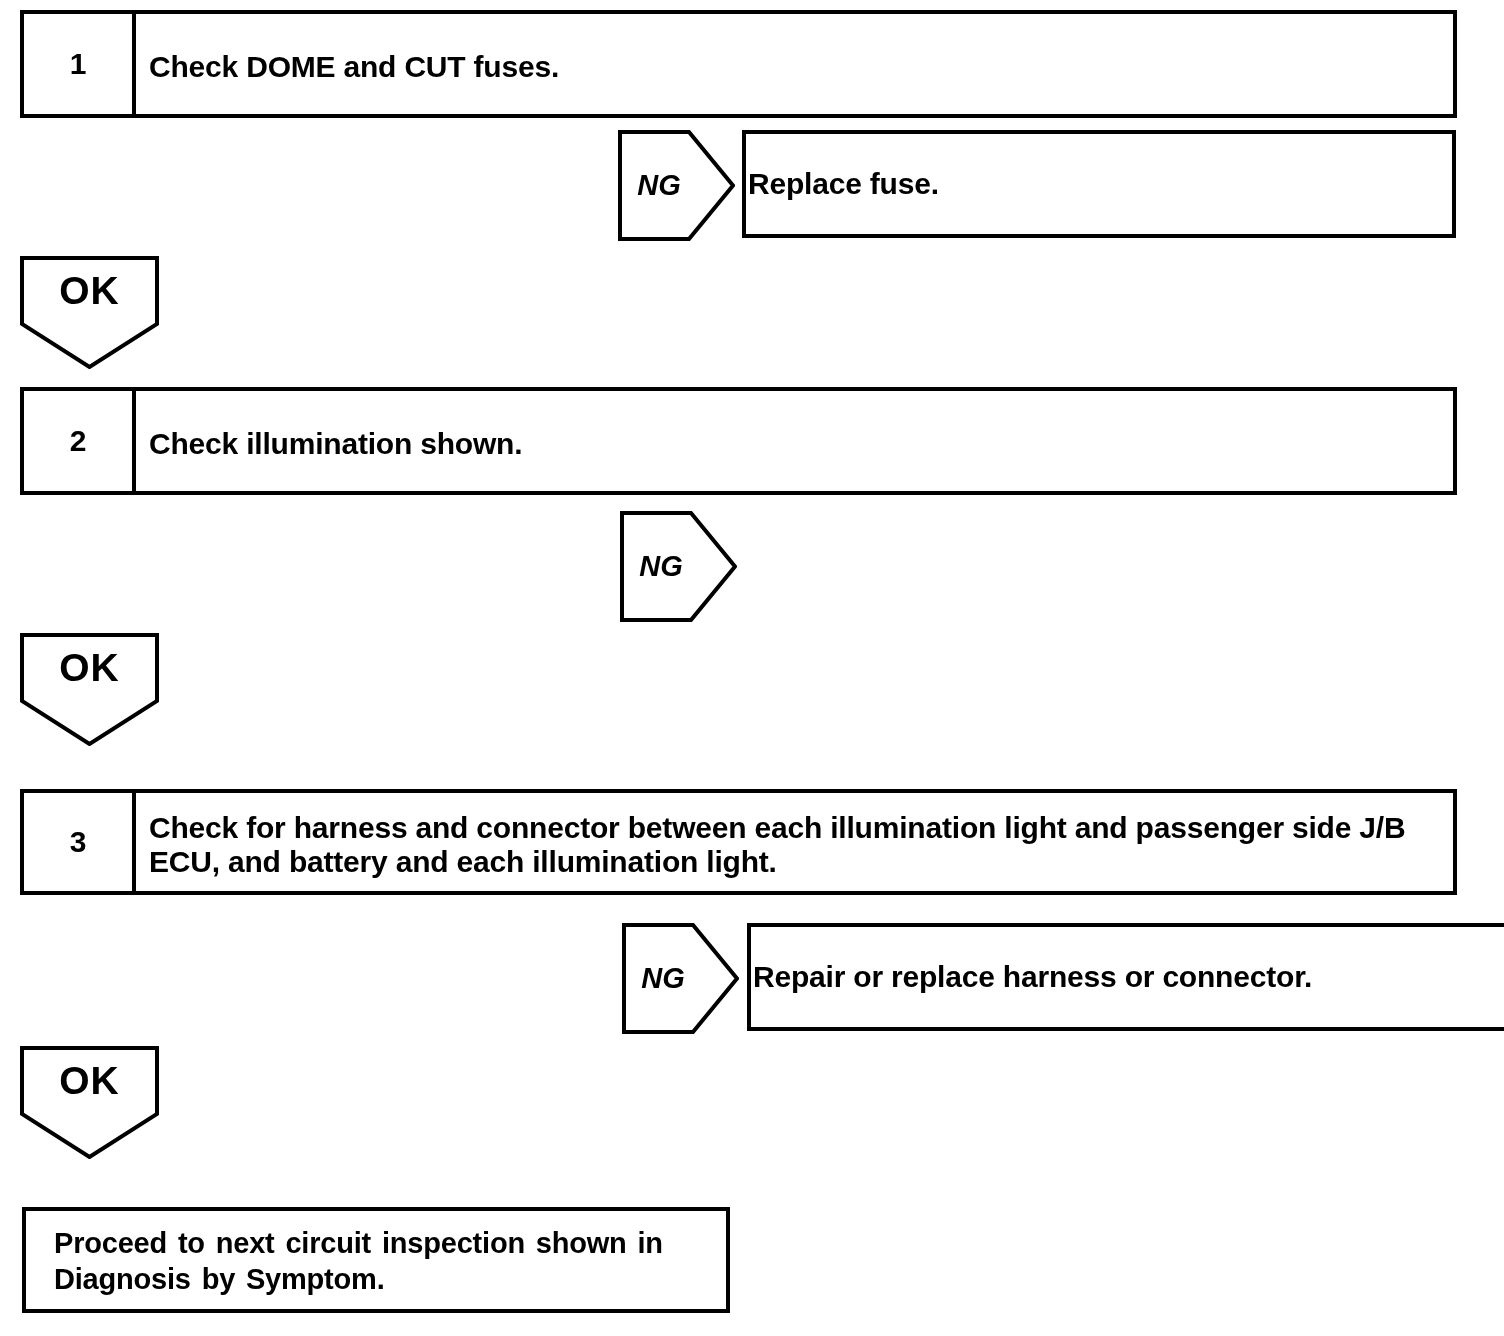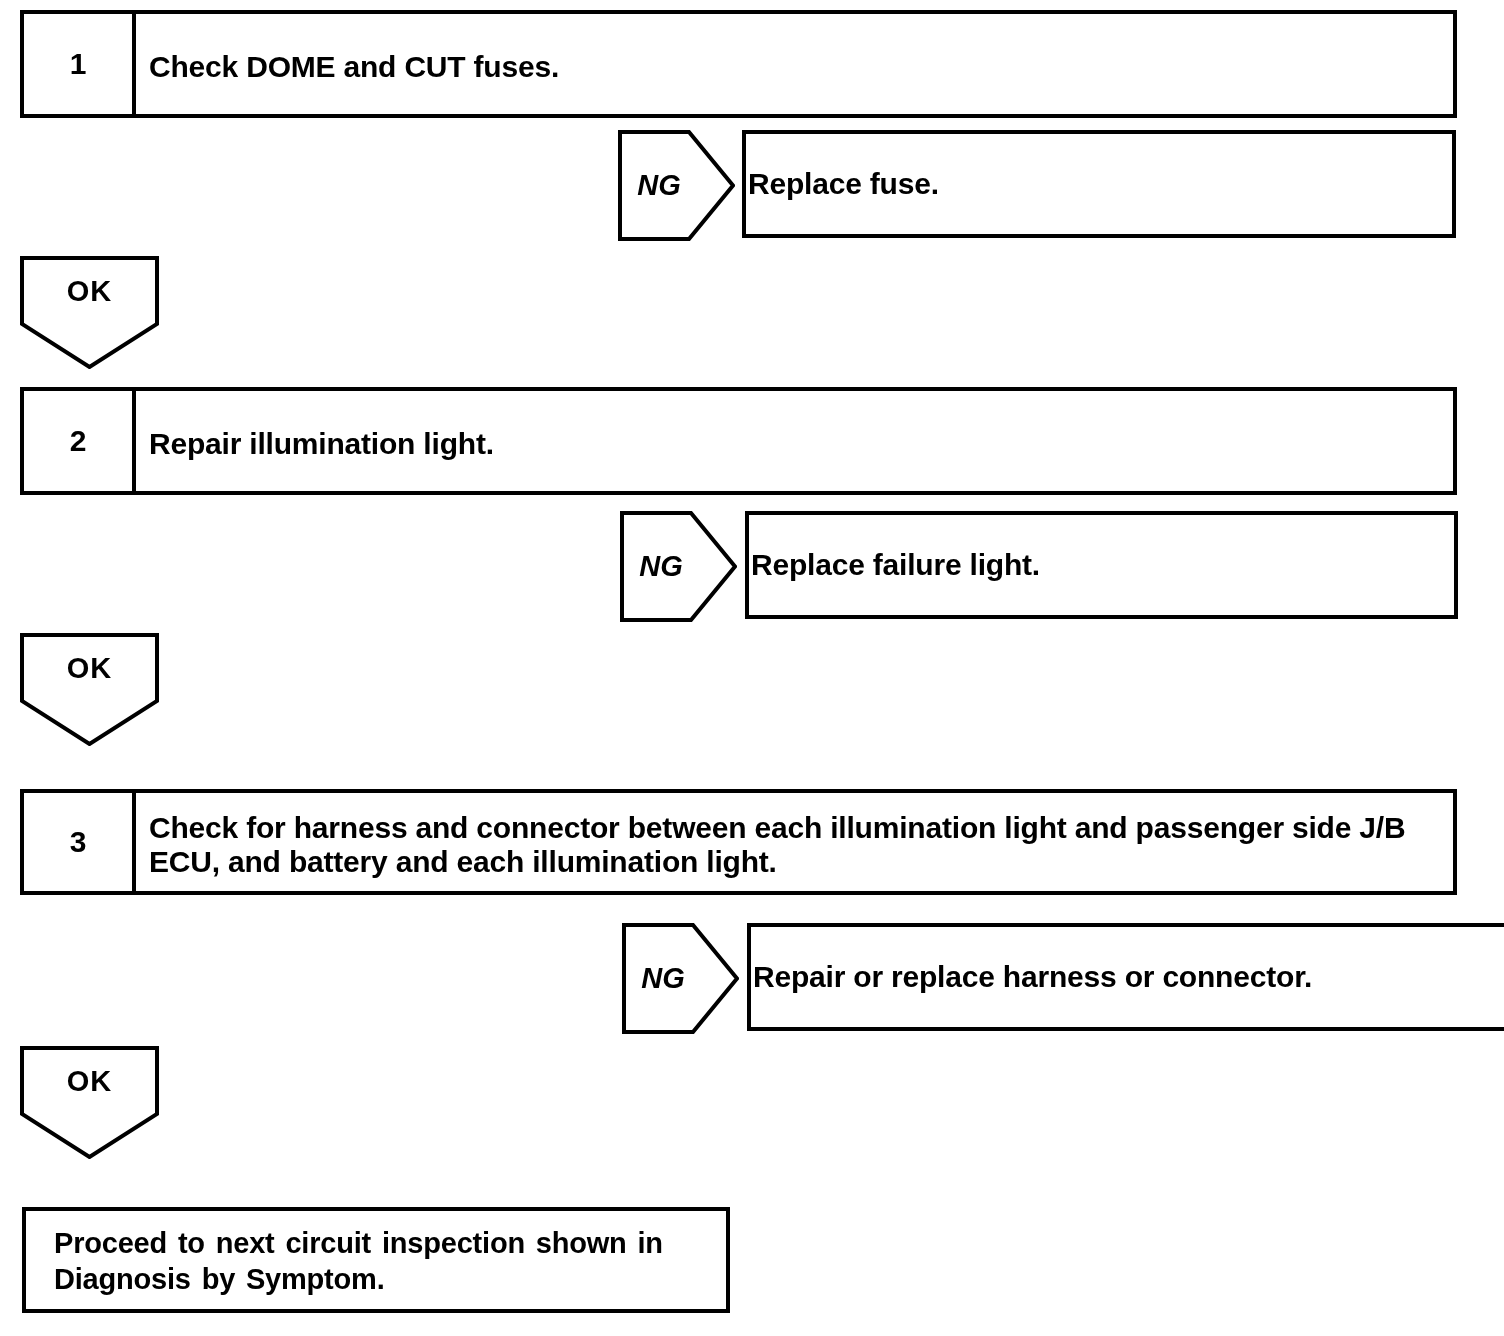--- a/index.html
+++ b/index.html
@@ -86,21 +86,21 @@
     height: 113px;
   }
   .ok-tag svg { position: absolute; inset: 0; }
   .ok-label {
     position: absolute;
     left: 0; top: 2px;
     width: 100%; height: 66px;
     display: flex;
     align-items: center;
     justify-content: center;
-    font-size: 29px;
+    font-size: 39px;
     font-weight: bold;
     letter-spacing: 1px;
   }
 
   
   .final-box {
     position: absolute;
     left: 22px;
     top: 1207px;
     width: 708px;
@@ -135,30 +135,29 @@
 
   <div class="ok-tag" style="left:20px; top:256px;">
     <svg width="139" height="113" viewBox="0 0 139 113">
       <polygon points="2,2 137,2 137,68 69.5,111 2,68" fill="#ffffff" stroke="#000000" stroke-width="4"></polygon>
     </svg>
     <div class="ok-label">OK</div>
   </div>
 
   <div class="step-box" style="top:387px; height:108px;">
     <div class="step-num">2</div>
-    <div class="step-text">Repair illumination light.</div>
+    <div class="step-text">Check illumination shown.</div>
   </div>
 
   <div class="ng-tag" style="left:620px; top:511px;">
     <svg width="117" height="111" viewBox="0 0 117 111">
       <polygon points="2,2 71,2 115,55.5 71,109 2,109" fill="#ffffff" stroke="#000000" stroke-width="4"></polygon>
     </svg>
     <div class="ng-label">NG</div>
   </div>
-  <div class="action-box" style="left:745px; top:511px; width:713px; height:108px;">Replace failure light.</div>
 
   <div class="ok-tag" style="left:20px; top:633px;">
     <svg width="139" height="113" viewBox="0 0 139 113">
       <polygon points="2,2 137,2 137,68 69.5,111 2,68" fill="#ffffff" stroke="#000000" stroke-width="4"></polygon>
     </svg>
     <div class="ok-label">OK</div>
   </div>
 
   <div class="step-box" style="top:789px; height:106px;">
     <div class="step-num">3</div>

